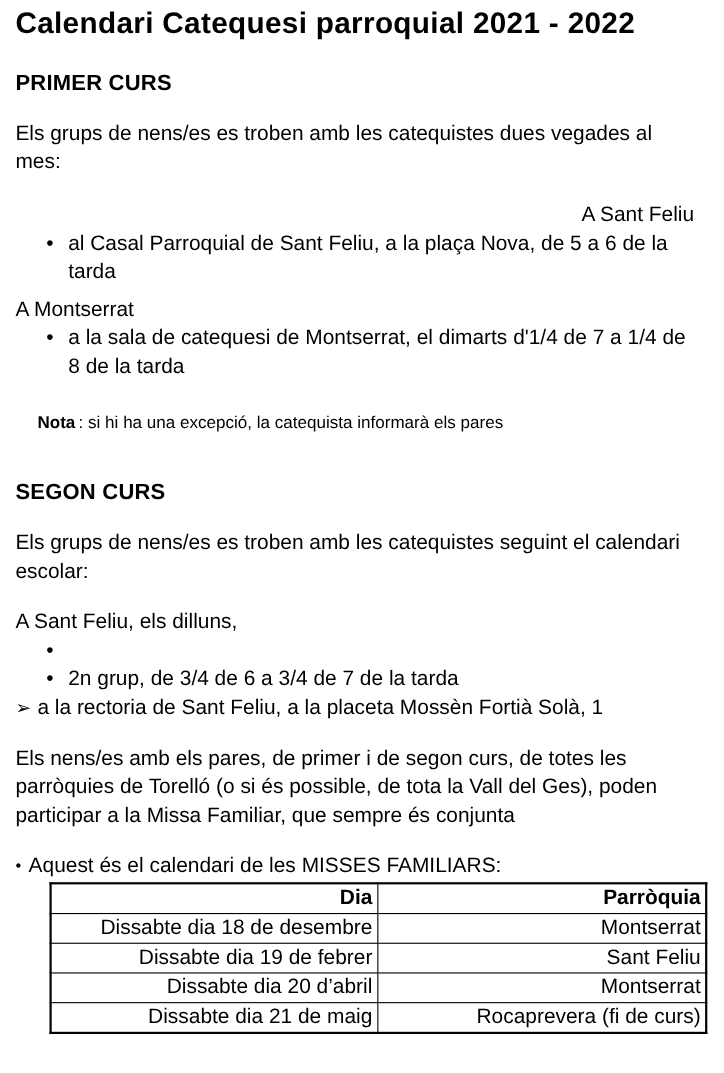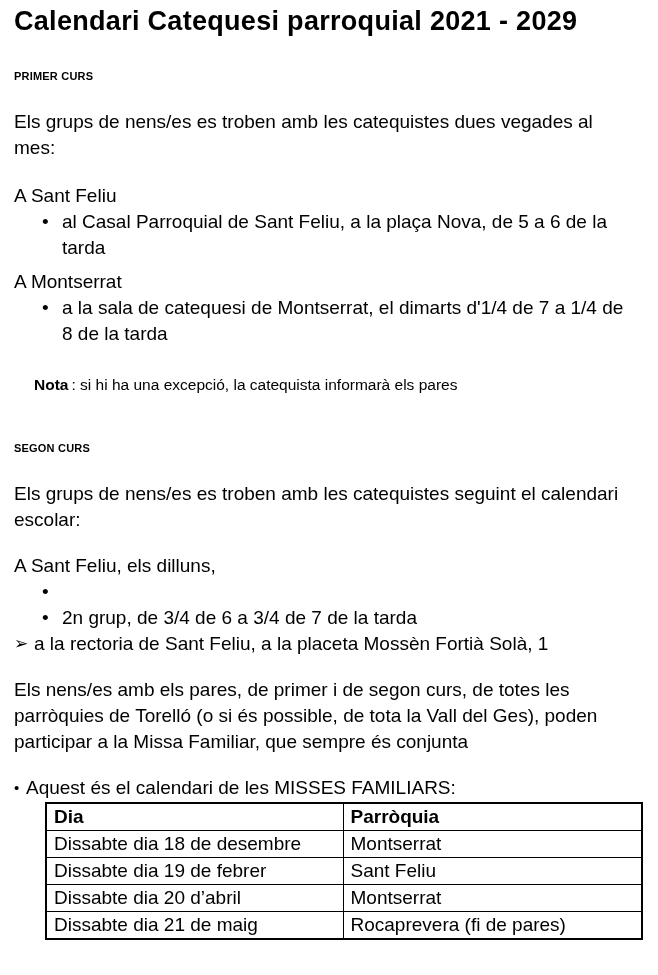--- a/index.html
+++ b/index.html
@@ -19,29 +19,29 @@
     line-height: 26px;
   }
   .title {
     font-size: 27px;
     line-height: 32px;
     font-weight: bold;
     letter-spacing: 0.3px;
     white-space: nowrap;
   }
   .section-heading {
-    font-size: 11px;
+    font-size: 20px;
     line-height: 18px;
     font-weight: bold;
     letter-spacing: 0.2px;
   }
   .heading-primer { margin-top: 30px; }
   .heading-segon { margin-top: 44px; }
   .intro-para { margin-top: 24px; }
-  .loc-label-1 { margin-top: 22px; }
+  .loc-label-1 { margin-top: 22px; text-align: right; }
   .loc-label-2 { margin-top: 8px; }
   .loc-label-3 { margin-top: 20px; }
   .missa-para { margin-top: 20px; }
   .bullet-item { display: flex; padding-left: 28px; }
   .bullet-marker { width: 20px; flex: none; }
   .arrow-item { display: flex; }
   .arrow-marker { width: 20px; flex: none; font-size: 17px; }
   .note-line {
     margin-top: 28px;
     padding-left: 20px;
@@ -56,35 +56,35 @@
     table-layout: fixed;
     width: 596px;
     margin: 1px 0 0 31px;
     border: 2px solid #000000;
   }
   table.calendar th, table.calendar td {
     border: 1px solid #000000;
     height: 25px;
     padding: 0 4px 0 7px;
     font-size: 19px;
-    text-align: left;
+    text-align: right;
     vertical-align: middle;
     white-space: nowrap;
     overflow: hidden;
   }
   table.calendar th { font-weight: bold; }
   .col-dia { width: 297px; }
   .col-parroquia { width: 299px; }
 </style>
 </head>
 <body>
 
 <div class="doc">
 
-  <div class="title">Calendari Catequesi parroquial 2021 - 2029</div>
+  <div class="title">Calendari Catequesi parroquial 2021 - 2022</div>
 
   <div class="section-heading heading-primer">PRIMER CURS</div>
 
   <div class="intro-para">Els grups de nens/es es troben amb les catequistes dues vegades al mes:</div>
 
   <div class="loc-label-1">A Sant Feliu</div>
   <div class="bullet-item">
     <span class="bullet-marker">•</span>
     <span>al Casal Parroquial de Sant Feliu, a la plaça Nova, de 5 a 6 de la tarda</span>
   </div>
@@ -143,18 +143,18 @@
       <tr>
         <td>Dissabte dia 19 de febrer</td>
         <td>Sant Feliu</td>
       </tr>
       <tr>
         <td>Dissabte dia 20 d’abril</td>
         <td>Montserrat</td>
       </tr>
       <tr>
         <td>Dissabte dia 21 de maig</td>
-        <td>Rocaprevera (fi de pares)</td>
+        <td>Rocaprevera (fi de curs)</td>
       </tr>
     </tbody>
   </table>
 
 </div>
 
 </body></html>

